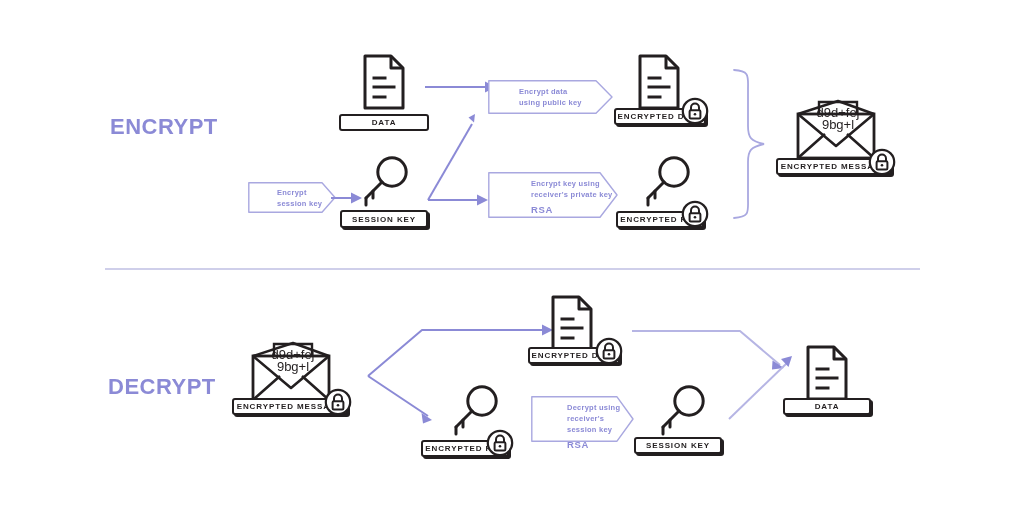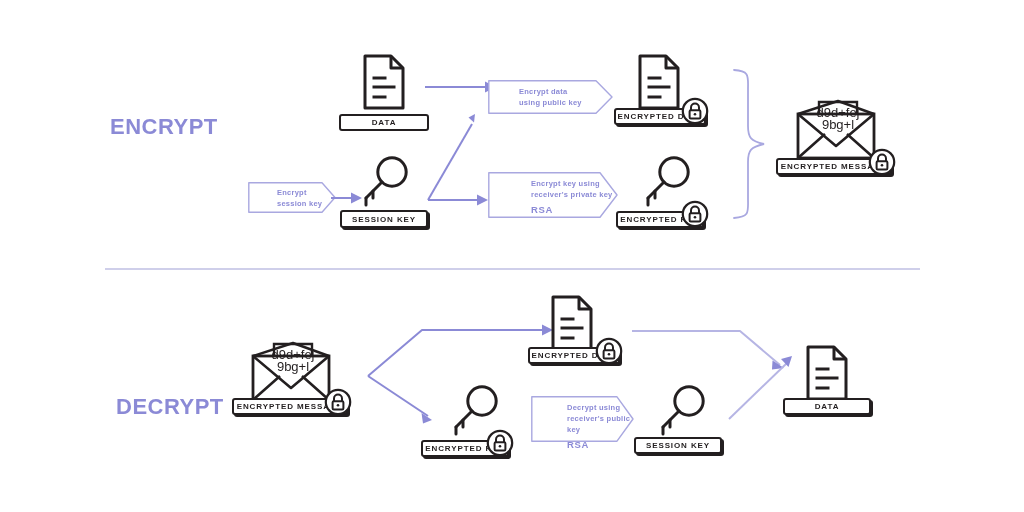--- a/index.html
+++ b/index.html
@@ -181,21 +181,21 @@
     <svg width="28" height="28" viewBox="0 0 28 28">
       <circle cx="14" cy="14" r="12.2" fill="#fff" stroke="#231f20" stroke-width="2.2"></circle>
       <path d="M10 13.4 V10.6 a4 4 0 0 1 8 0 V13.4" fill="none" stroke="#231f20" stroke-width="2"></path>
       <rect x="8.6" y="13.2" width="10.8" height="8.2" rx="1.2" fill="#fff" stroke="#231f20" stroke-width="2"></rect>
       <circle cx="14" cy="17.3" r="1.3" fill="#231f20"></circle>
     </svg>
   </div>
 
   <div class="divider" style="left:105px;top:268px;width:815px;"></div>
 
-  <div class="abs section-title" style="left:116px;top:374px;margin-top:20px;">DECRYPT</div>
+  <div class="abs section-title" style="left:108px;top:374px;">DECRYPT</div>
 
   <div class="ico" style="left:250px;top:340px;">
     <svg width="82" height="62" viewBox="0 0 82 62">
       <path d="M24 4 H62 V34 H24 Z" fill="#fff" stroke="#231f20" stroke-width="2.4"></path>
       <path d="M3 16 L43 3 L79 16" fill="none" stroke="#231f20" stroke-width="2.4" stroke-linejoin="round"></path>
       <rect x="3" y="16" width="76" height="44" fill="#fff" stroke="#231f20" stroke-width="2.8"></rect>
       <path d="M3 16 L41 48 L79 16" fill="none" stroke="#231f20" stroke-width="2.6" stroke-linejoin="round"></path>
       <path d="M3 60 L30 36 M79 60 L52 36" fill="none" stroke="#231f20" stroke-width="2.6"></path>
       <text x="43" y="19" font-family="Liberation Sans, sans-serif" font-size="13" fill="#231f20" text-anchor="middle">d9d+fej</text>
       <text x="43" y="31" font-family="Liberation Sans, sans-serif" font-size="13" fill="#231f20" text-anchor="middle">9bg+l</text>
@@ -259,21 +259,21 @@
       <circle cx="14" cy="17.3" r="1.3" fill="#231f20"></circle>
     </svg>
   </div>
 
   <div class="chev" style="left:531px;top:396px;width:103px;height:46px;">
     <svg class="chev-bg" viewBox="0 0 103 46" preserveAspectRatio="none">
       <path d="M0.8 0.8 H86 L102 23 L86 45.2 H0.8 Z" fill="#fff" stroke="#a9a8e0" stroke-width="1.4" stroke-linejoin="round"></path>
     </svg>
     <div class="chev-txt" style="padding-top:7px;padding-left:16px;">
       <span>Decrypt using</span><br>
-      <span>receiver's public key</span>
+      <span>receiver's session key</span>
       <span class="rsa">RSA</span>
     </div>
   </div>
 
   <div class="ico" style="left:655px;top:384px;">
     <svg width="52" height="54" viewBox="0 0 52 54">
       <circle cx="34" cy="17" r="14.2" fill="#fff" stroke="#231f20" stroke-width="3"></circle>
       <line x1="24" y1="27" x2="8" y2="43" stroke="#231f20" stroke-width="3" stroke-linecap="round"></line>
       <line x1="8" y1="43" x2="8" y2="50" stroke="#231f20" stroke-width="3" stroke-linecap="round"></line>
       <line x1="15" y1="36" x2="15" y2="43" stroke="#231f20" stroke-width="3" stroke-linecap="round"></line>

